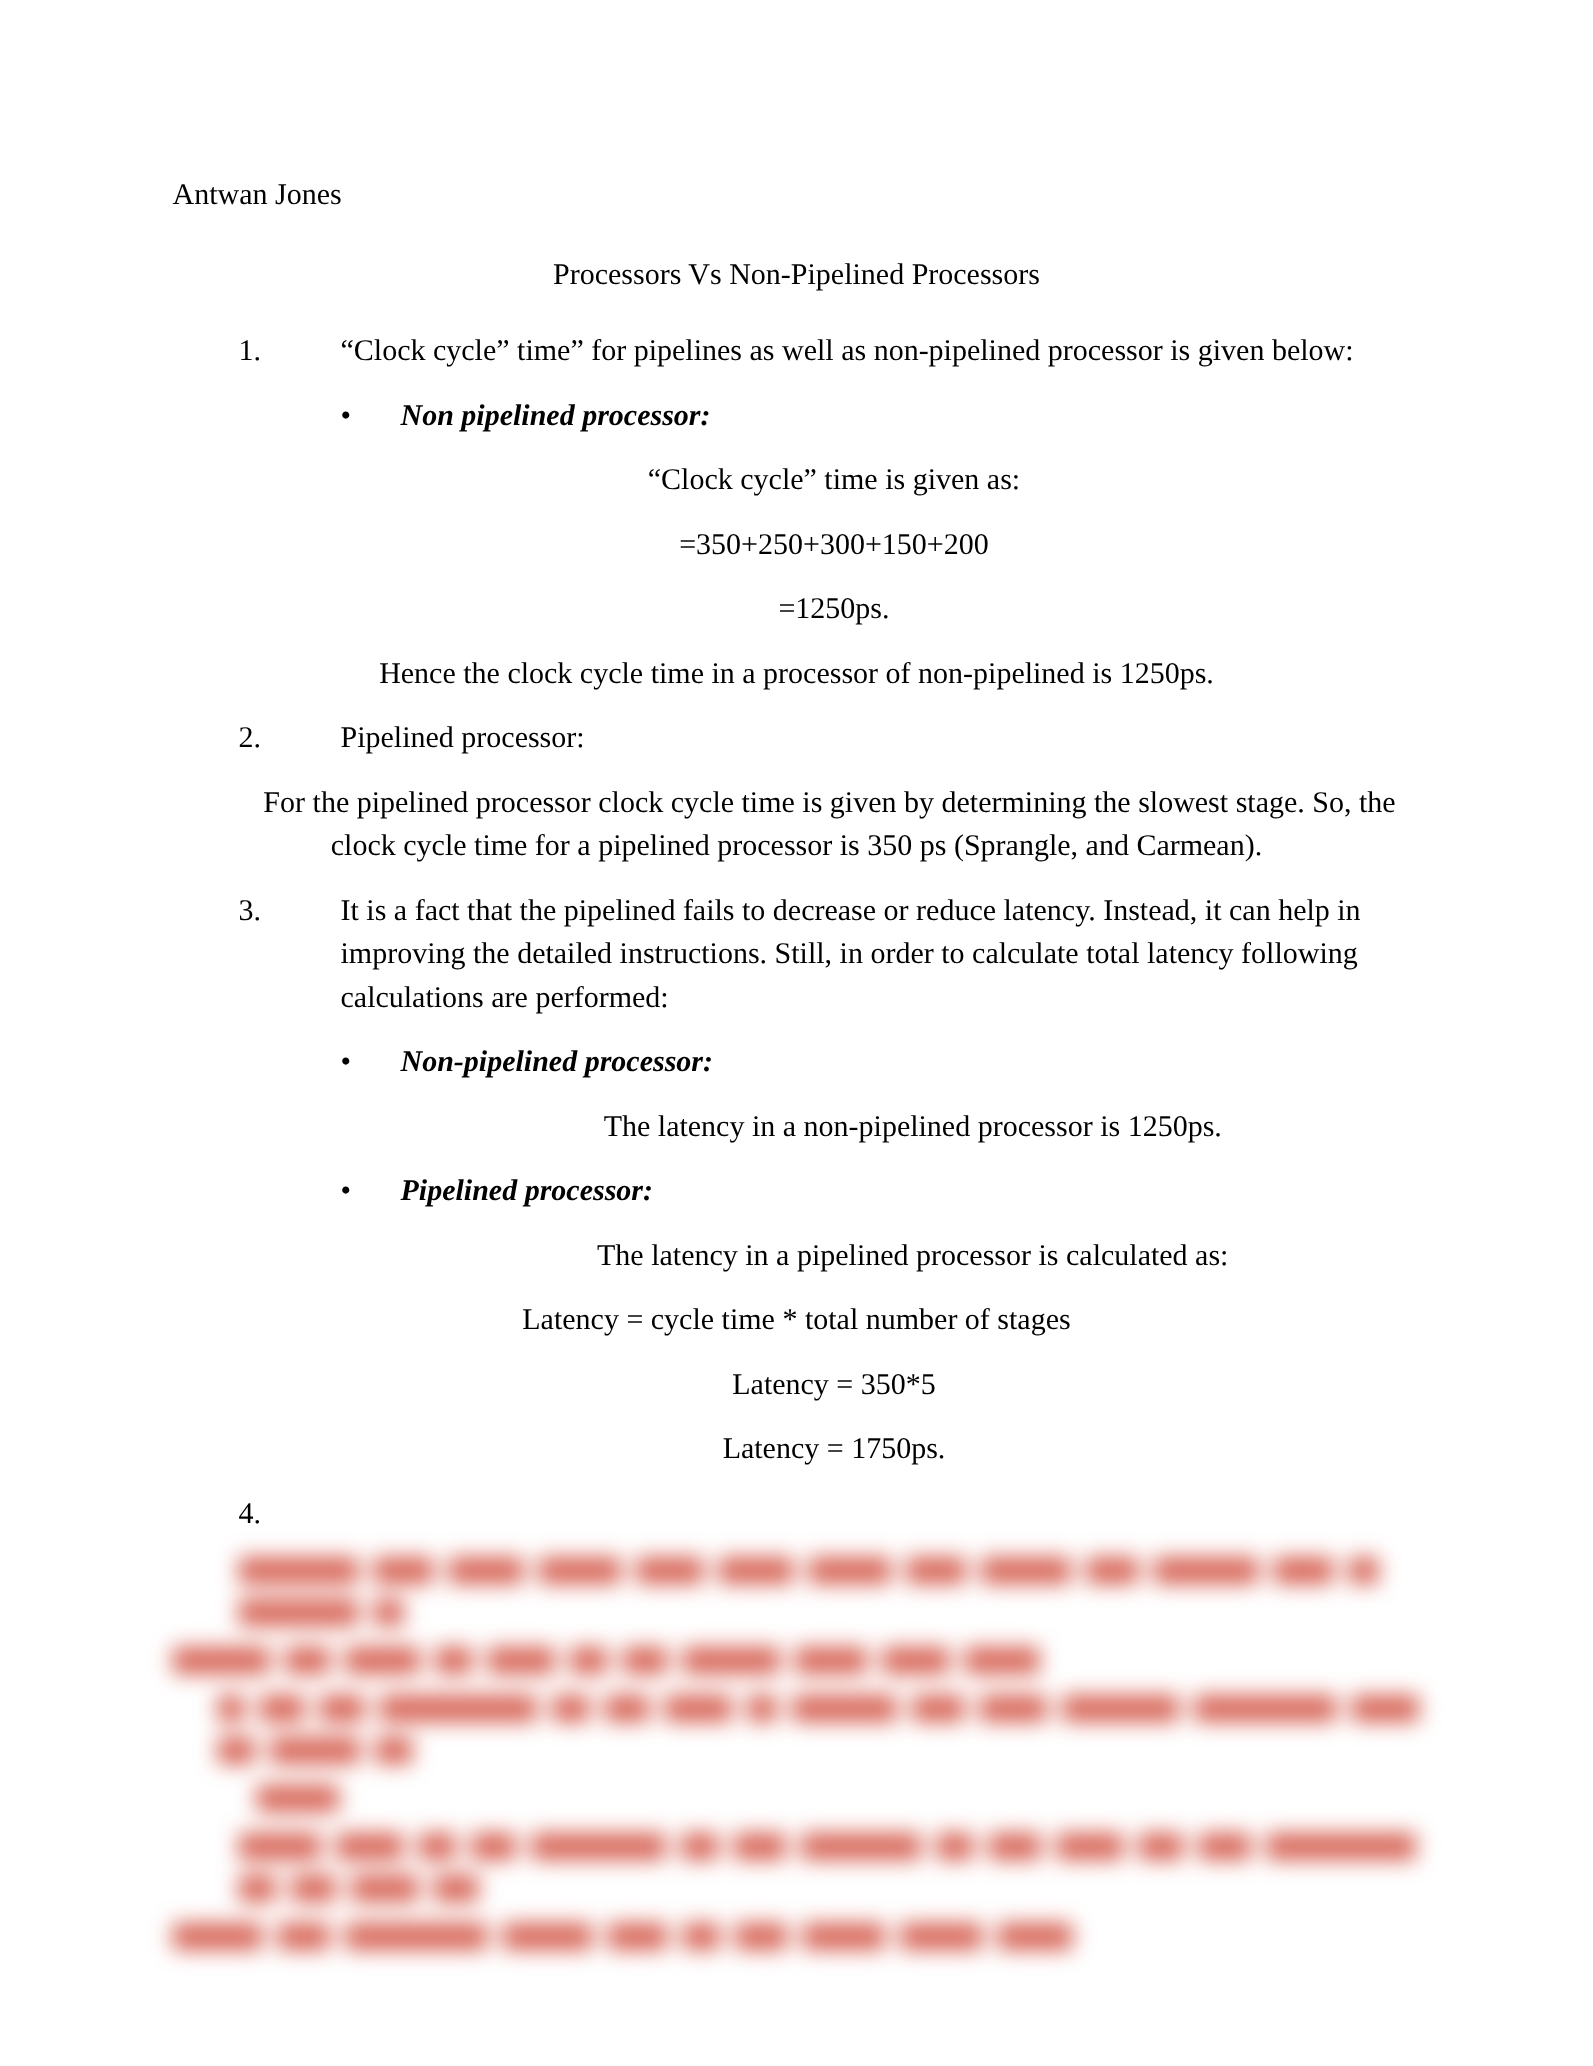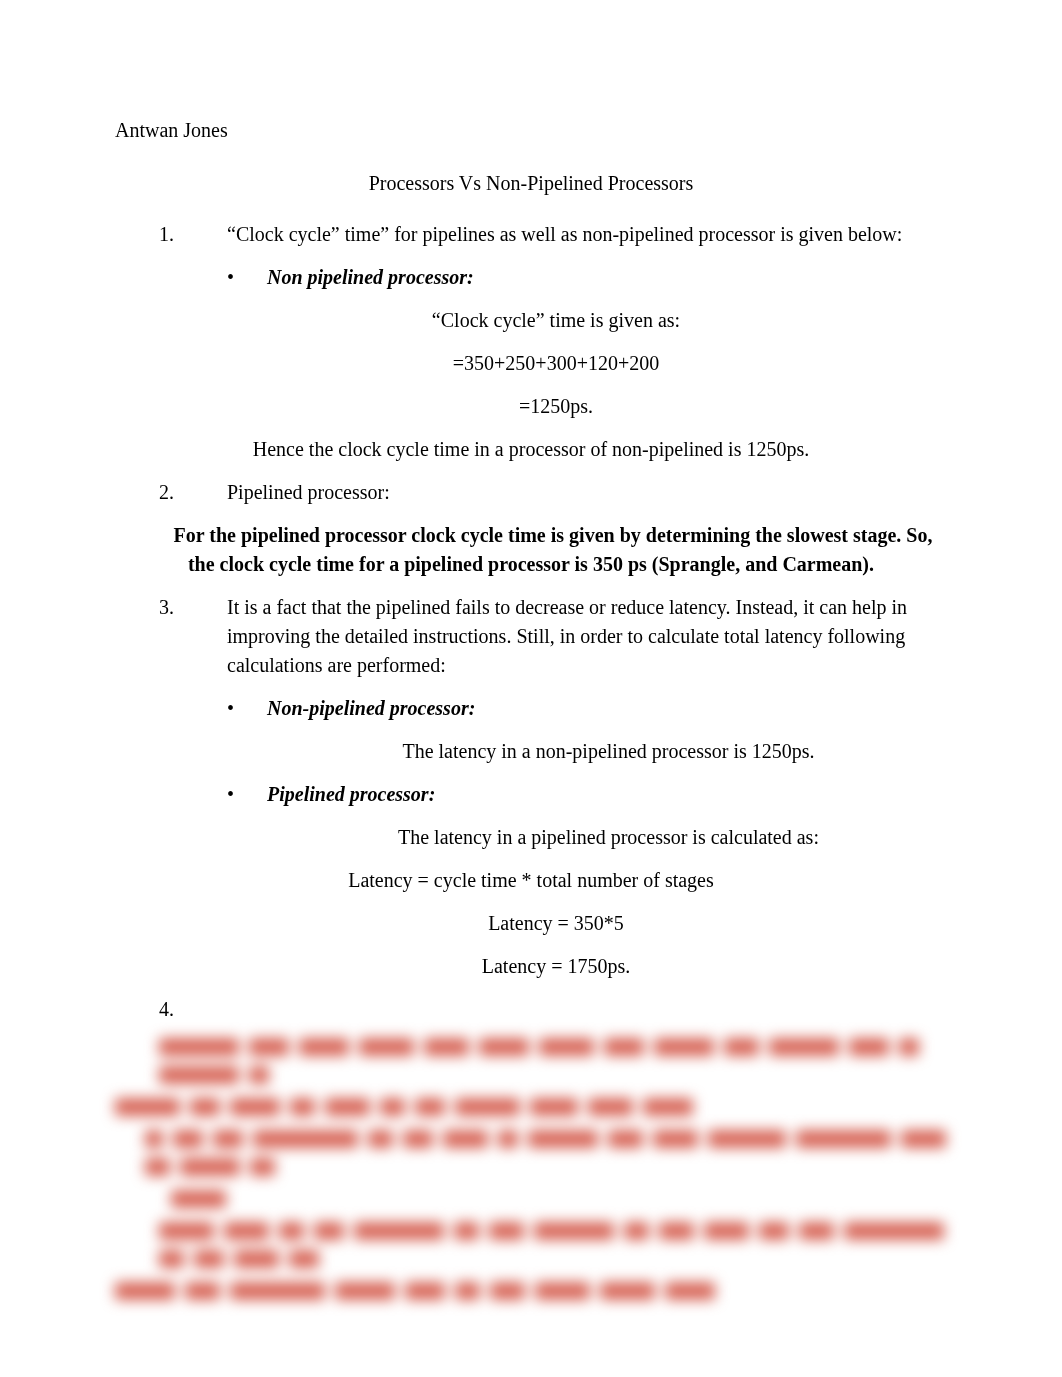--- a/index.html
+++ b/index.html
@@ -49,21 +49,20 @@
     }
     .indent-a { padding-left: 112px; }
     .indent-b { padding-left: 50px; }
     .indent-c { padding-left: 155px; }
     .para {
       margin-bottom: 14px;
       text-align: center;
     }
     .para-indent-first {
       text-indent: 44px;
-      font-weight: bold;
     }
     .bold { font-weight: bold; font-style: italic; }
     .blurred-block {
       margin-top: 4px;
       filter: blur(7px);
       user-select: none;
     }
     .blur-line {
       display: flex;
       gap: 10px;
@@ -90,21 +89,21 @@
     <div class="num">1.</div>
     <div class="txt">“Clock cycle” time” for pipelines as well as non-pipelined processor is given below:</div>
   </div>
 
   <div class="bullet-row indent-a">
     <div class="dot">•</div>
     <div class="txt bold">Non pipelined processor:</div>
   </div>
 
   <div class="para indent-b">“Clock cycle” time is given as:</div>
-  <div class="para indent-b">=350+250+300+120+200</div>
+  <div class="para indent-b">=350+250+300+150+200</div>
   <div class="para indent-b">=1250ps.</div>
 
   <div class="para" style="padding-left: 0px;">Hence the clock cycle time in a processor of non-pipelined is 1250ps.</div>
 
   <div class="ol-item">
     <div class="num">2.</div>
     <div class="txt">Pipelined processor:</div>
   </div>
 
   <div class="para para-indent-first">For the pipelined processor clock cycle time is given by determining the slowest stage. So, the clock cycle time for a pipelined processor is 350 ps (Sprangle, and Carmean).</div>

